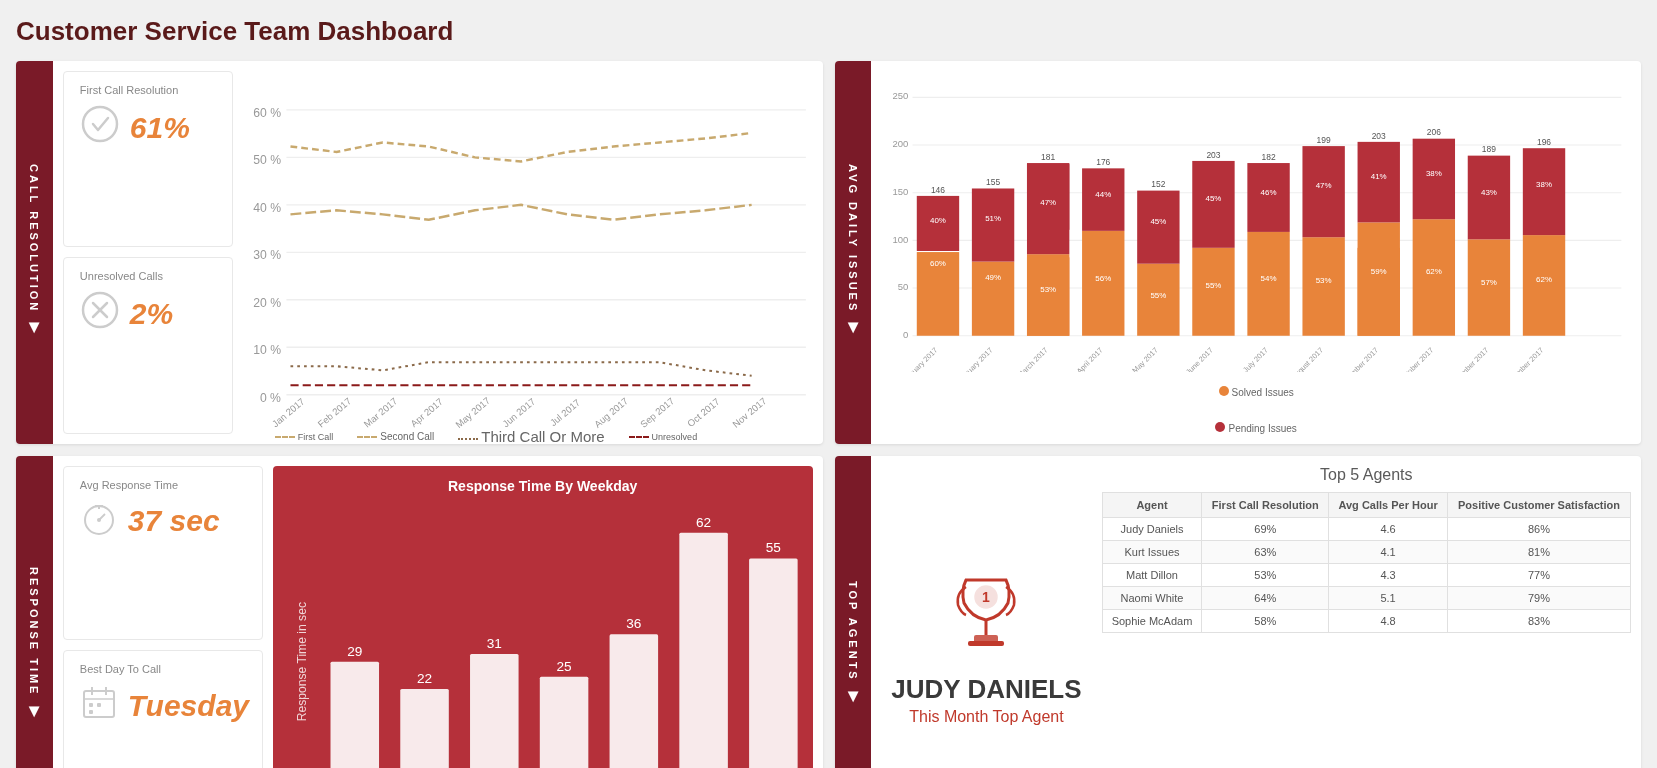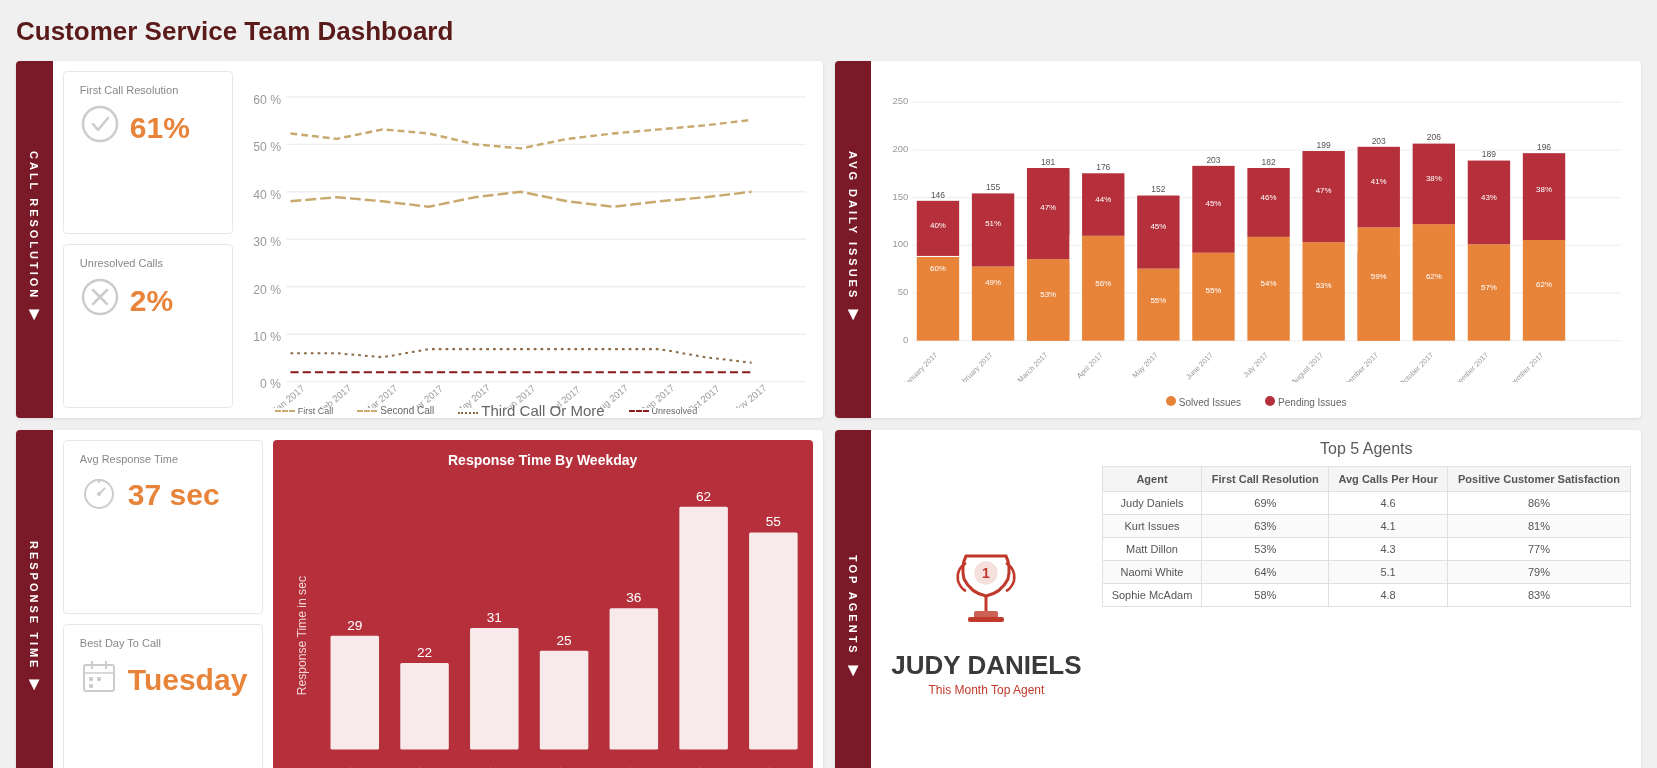--- a/index.html
+++ b/index.html
@@ -89,20 +89,21 @@
       gap: 10px;
     }
     .kpi-icon {
       font-size: 28px;
       color: #ccc;
     }
     .kpi-value {
       font-size: 30px;
       font-weight: bold;
       color: #e8843a;
+      font-style: italic;
     }
     
     .chart-container {
       flex: 1;
       position: relative;
     }
     svg text {
       font-family: Arial, sans-serif;
     }
     
@@ -135,21 +136,21 @@
       margin-bottom: 8px;
     }
     .agent-name {
       font-size: 26px;
       font-weight: bold;
       color: #3a3a3a;
       text-align: center;
       line-height: 1.1;
     }
     .agent-subtitle {
-      font-size: 12px;
+      font-size: 16px;
       color: #c0392b;
       text-align: center;
       margin-top: 4px;
     }
     .agents-table-wrap {
       flex: 1;
     }
     .agents-table-title {
       font-size: 16px;
       color: #5a5a5a;
@@ -390,21 +391,21 @@
           <text x="258" y="262" font-size="7" fill="#999" text-anchor="end" transform="rotate(-45,258,262)">May 2017</text>
           <text x="310" y="262" font-size="7" fill="#999" text-anchor="end" transform="rotate(-45,310,262)">June 2017</text>
           <text x="362" y="262" font-size="7" fill="#999" text-anchor="end" transform="rotate(-45,362,262)">July 2017</text>
           <text x="414" y="262" font-size="7" fill="#999" text-anchor="end" transform="rotate(-45,414,262)">August 2017</text>
           <text x="466" y="262" font-size="7" fill="#999" text-anchor="end" transform="rotate(-45,466,262)">September 2017</text>
           <text x="518" y="262" font-size="7" fill="#999" text-anchor="end" transform="rotate(-45,518,262)">October 2017</text>
           <text x="570" y="262" font-size="7" fill="#999" text-anchor="end" transform="rotate(-45,570,262)">November 2017</text>
           <text x="622" y="262" font-size="7" fill="#999" text-anchor="end" transform="rotate(-45,622,262)">December 2017</text>
         </svg>
       </div>
-      <div class="legend-row" style="justify-content:center;margin-top:4px;">
+      <div class="legend-row" style="justify-content:center;margin-top:4px;flex-direction:column;">
         <span><span class="legend-dot" style="background:#e8843a;"></span><span style="font-size:10px;color:#666">Solved Issues</span></span>
         <span><span class="legend-dot" style="background:#b5303a;"></span><span style="font-size:10px;color:#666">Pending Issues</span></span>
       </div>
     </div>
   </div>
 
   <div class="quadrant">
     <div class="side-label">
       <span>RESPONSE TIME</span>
       <span class="arrow">►</span>

